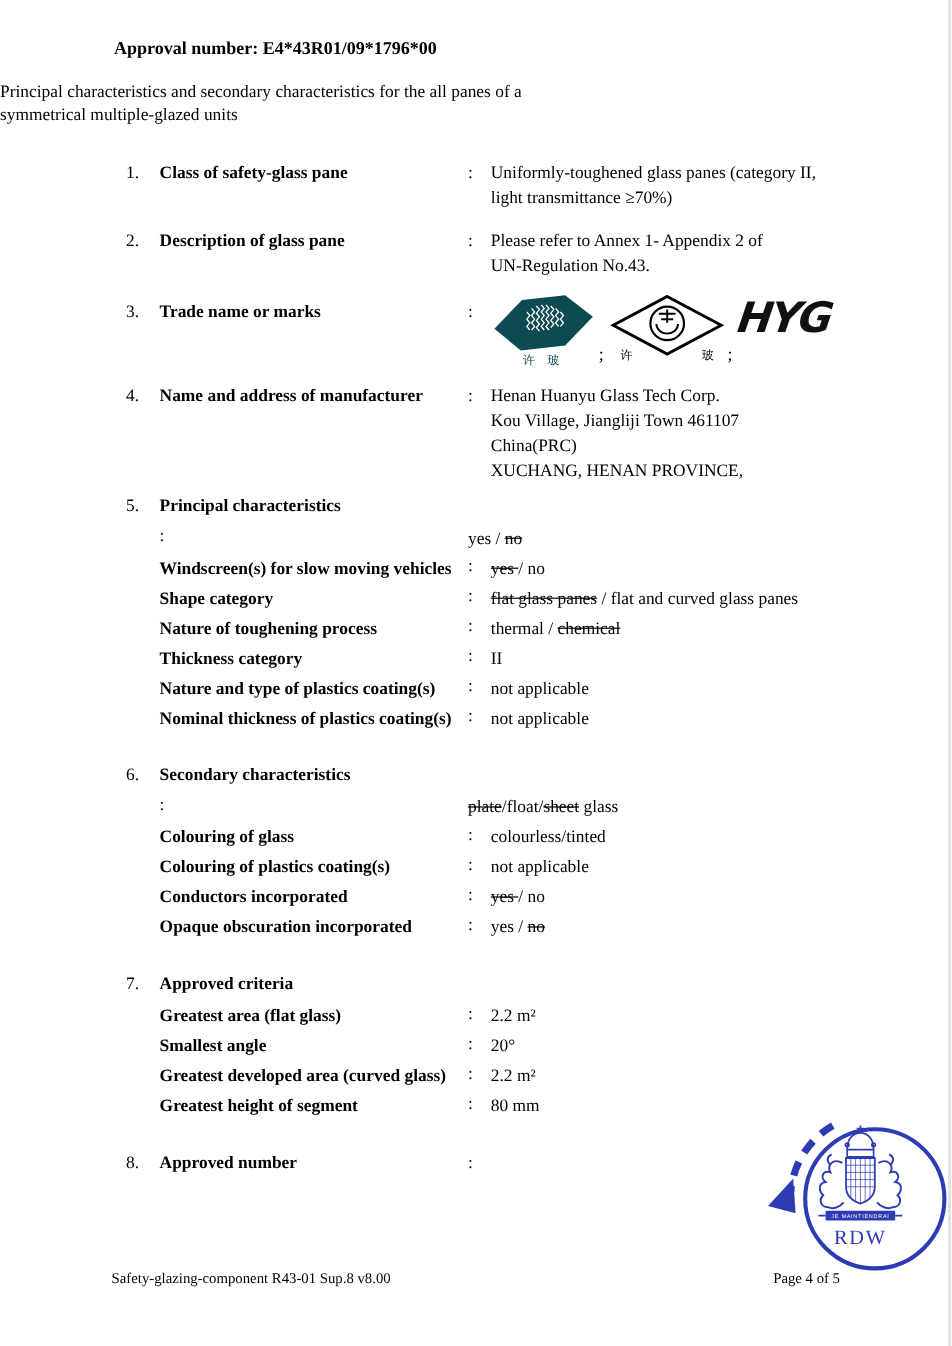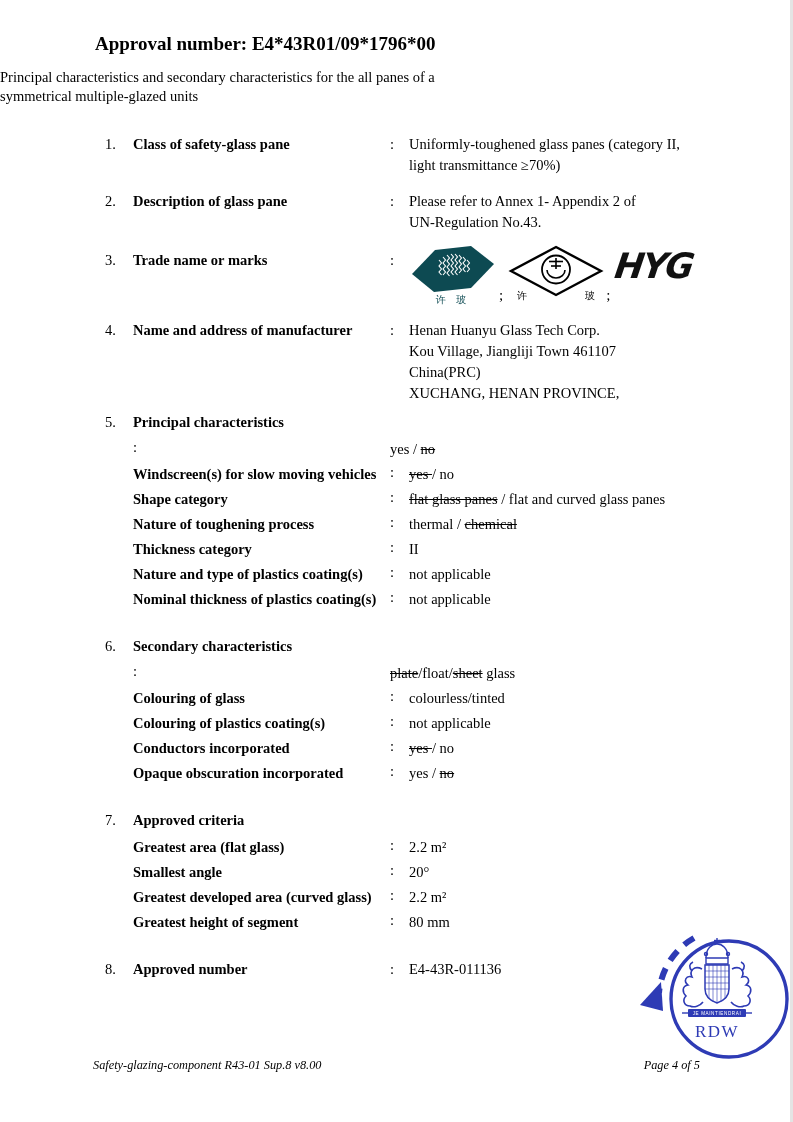--- a/index.html
+++ b/index.html
@@ -3,21 +3,21 @@
 <meta charset="utf-8">
 <style>
   html,body { margin:0; padding:0; background:#fff; }
   .page {
     position:relative; width:793px; height:1122px; background:#fff;
     font-family:"Liberation Serif", serif; font-size:14.5px; color:#000;
     overflow:hidden;
   }
   .scan-edge { position:absolute; right:0; top:0; width:3px; height:100%; background:#e4e4e4; }
 
-  .approval { position:absolute; top:33px; left:95px; font-weight:bold; font-size:19px; white-space:nowrap; }
+  .approval { position:absolute; top:33px; left:95px; font-weight:bold; font-size:15px; white-space:nowrap; }
   .title { position:absolute; top:68px; left:0; right:0; text-align:left; font-weight:normal; line-height:19px; }
 
   .rows { position:absolute; top:134px; left:105px; right:15px; }
   .row { display:grid; grid-template-columns:28px 257px 19px 1fr; align-items:start; }
   .row .label, .row .sublabel { white-space:nowrap;font-weight:bold; }
   .num, .label, .colon { line-height:21px; }
   .value .vline { line-height:21px; white-space:nowrap; }
 
   .rows > .row:nth-child(1) { margin-bottom:15px; }
   .rows > .row:nth-child(2) { margin-bottom:17px; }
@@ -31,21 +31,21 @@
   .struck { text-decoration:line-through; }
 
   .marks-value { display:flex; align-items:flex-start; margin-top:-6px; }
   .sep { align-self:flex-end; margin:0 5px 8px 2px; font-size:15px; line-height:14px; }
   .hex-logo { color:var(--logo-teal, #0d4a52); }
   .hyg-logo {
     margin-top:5px; font-family:"DejaVu Sans", sans-serif; font-weight:bold; font-style:italic;
     font-size:35px; line-height:1; letter-spacing:-2px; transform:skewX(-8deg); color:#111;
   }
 
-  .footer { position:absolute; left:93px; right:93px; top:1058px; display:flex; justify-content:space-between; font-style:italic; font-size:12.3px;gap:26px; }
+  .footer { position:absolute; left:93px; right:93px; top:1058px; display:flex; justify-content:space-between; font-size:12.3px;gap:26px; }
 
   .stamp { position:absolute; left:630px; top:925px; width:163px; height:145px; color:var(--stamp-blue, #2e3bb5); }
   .stamp svg { display:block; }
 </style>
 </head>
 <body>
 
 <div class="page">
   <div class="scan-edge"></div>
 
@@ -219,23 +219,20 @@
             <div class="sublabel">Greatest height of segment</div>
             <div class="colon">:</div>
             <div class="subvalue"><span>80 mm</span></div>
           </div>
         </div>
       </div>
       <div class="row item">
         <div class="num">8.</div>
         <div class="label">Approved number</div>
         <div class="colon">:</div>
-        <div class="value">
-          <div class="vline"><span>E4-43R-011136</span></div>
-        </div>
       </div>
     </div>
 
   <div class="stamp">
     <svg width="163" height="145" viewBox="0 0 163 145">
       <circle cx="99" cy="74" r="58" fill="none" stroke="currentColor" stroke-width="3.4"></circle>
       <path d="M64,13 A70,70 0 0 0 29,68" fill="none" stroke="currentColor" stroke-width="6" stroke-dasharray="12 9"></path>
       <polygon points="10,80 31,57 33,86" fill="currentColor"></polygon>
       <g stroke="currentColor" fill="none" stroke-width="1.4">
         <path d="M76,33 h22 v6 h-22 z"></path>

